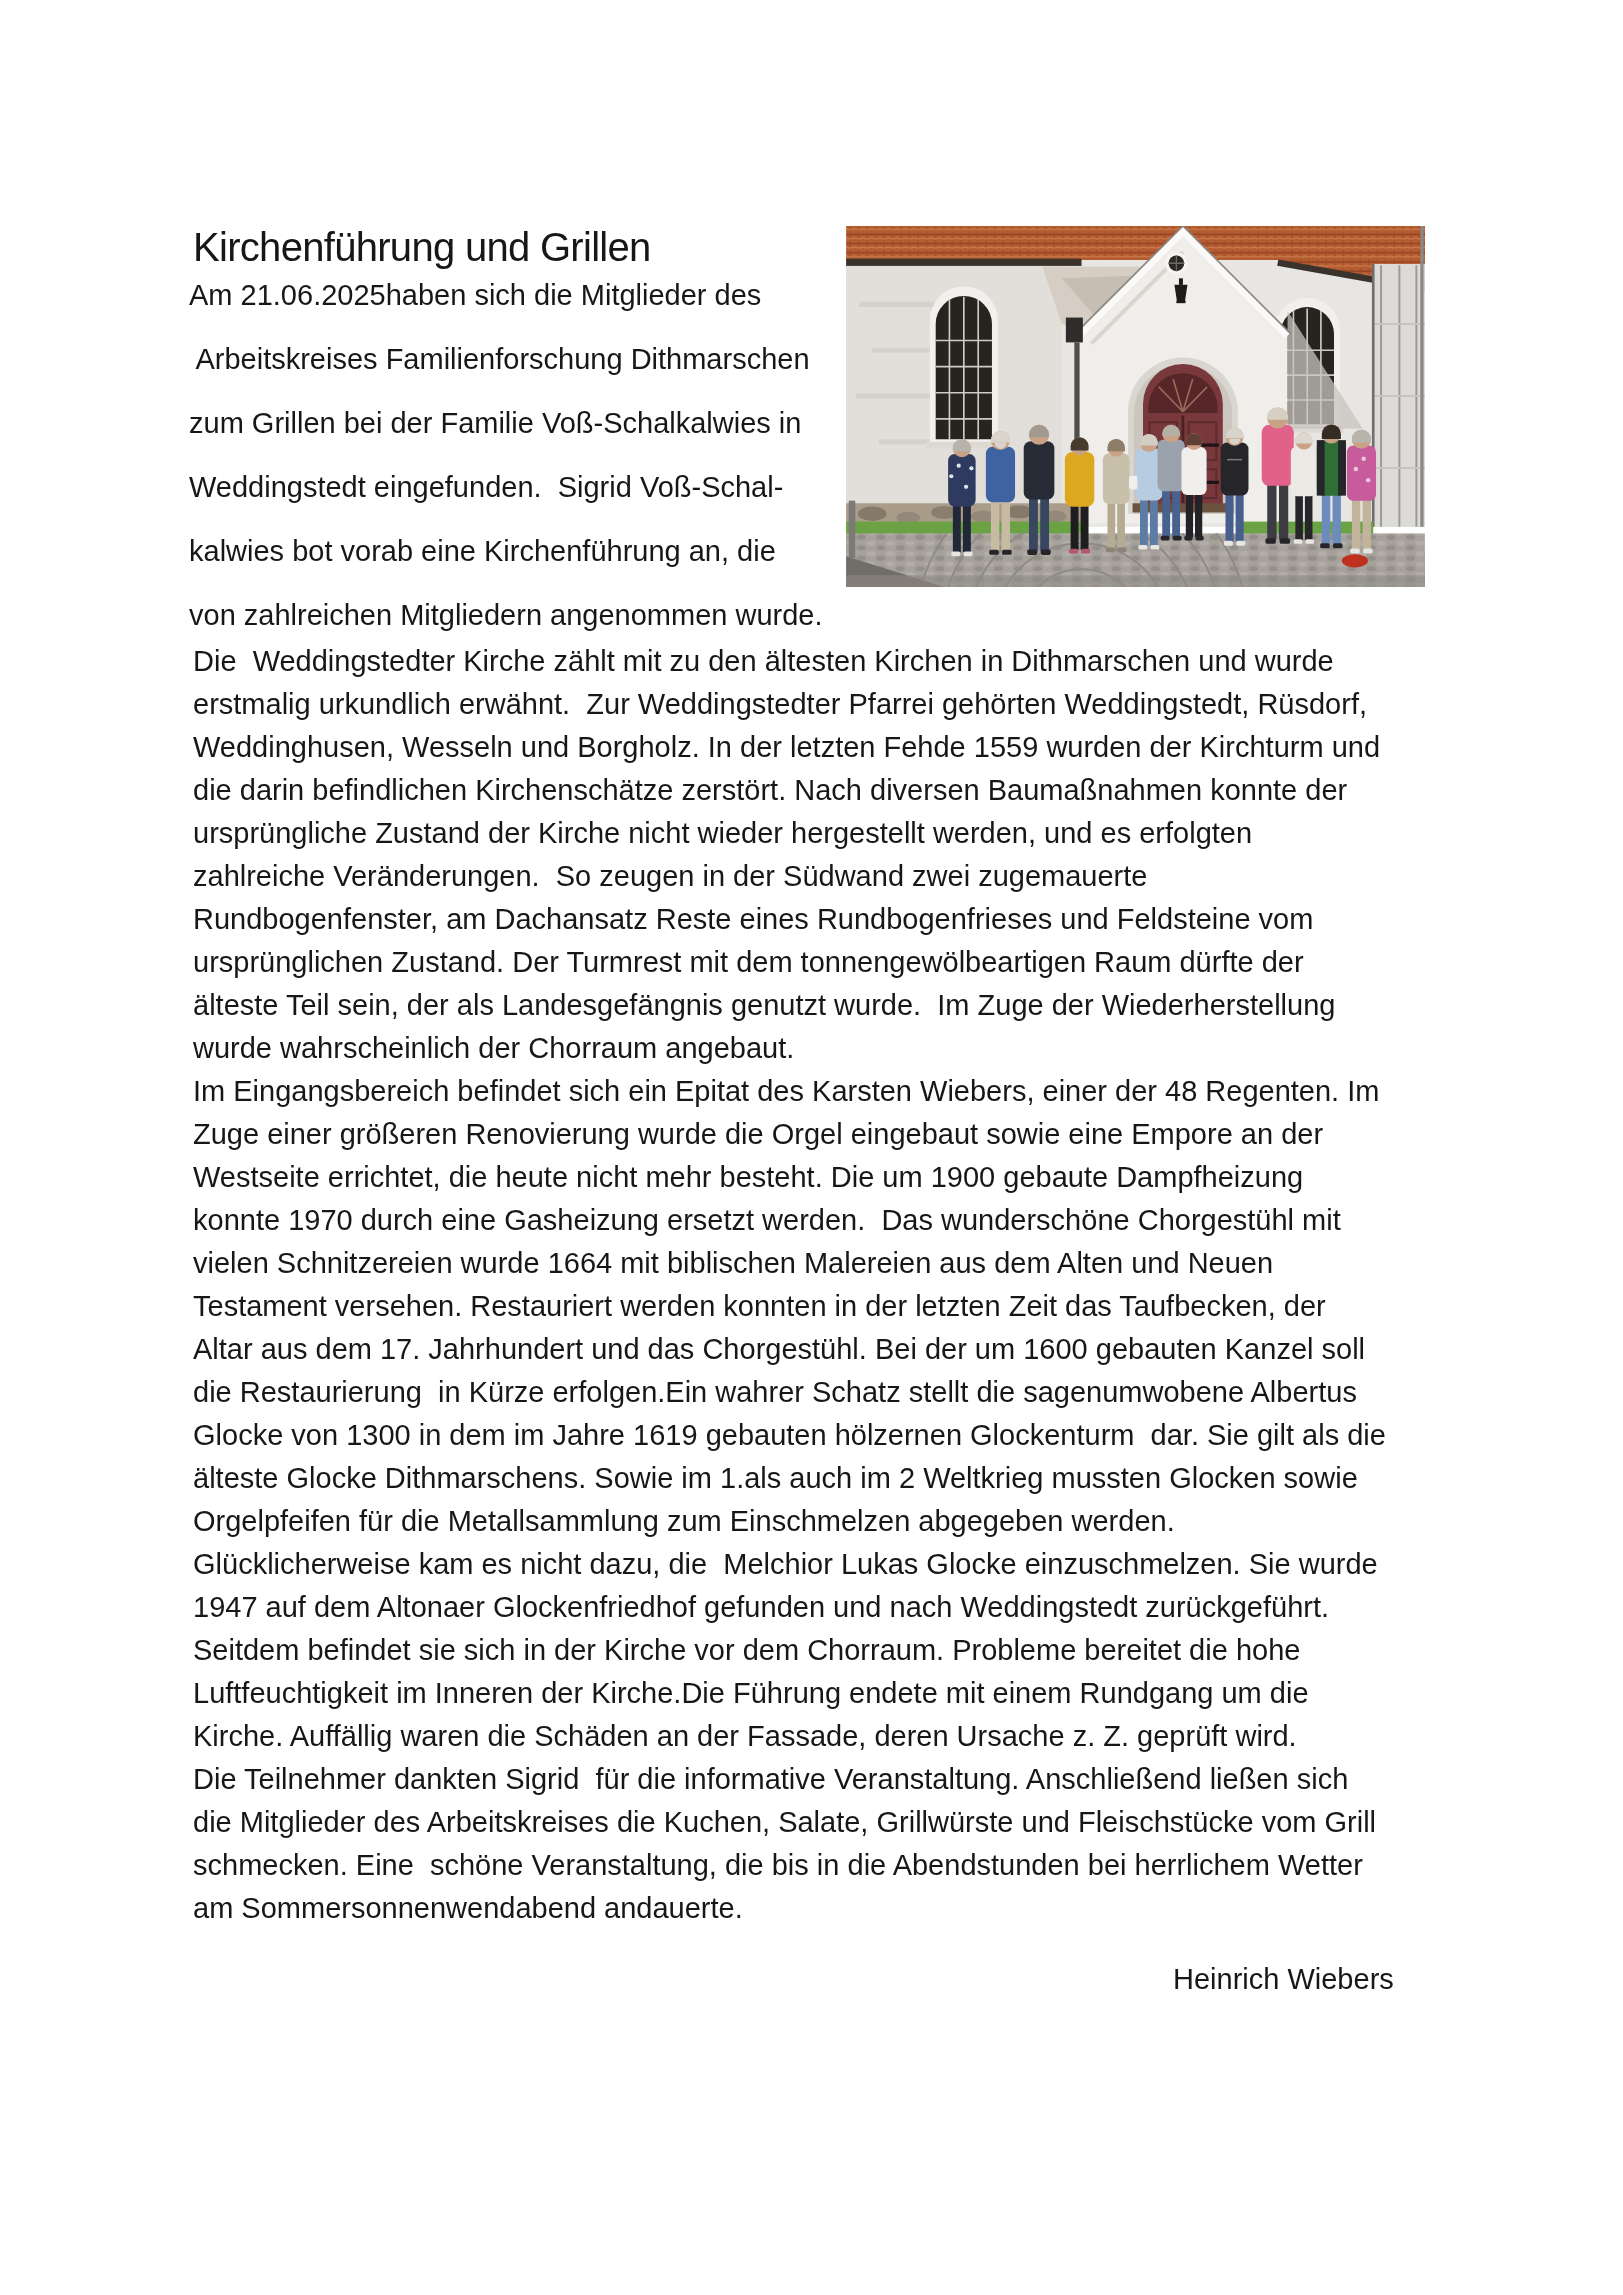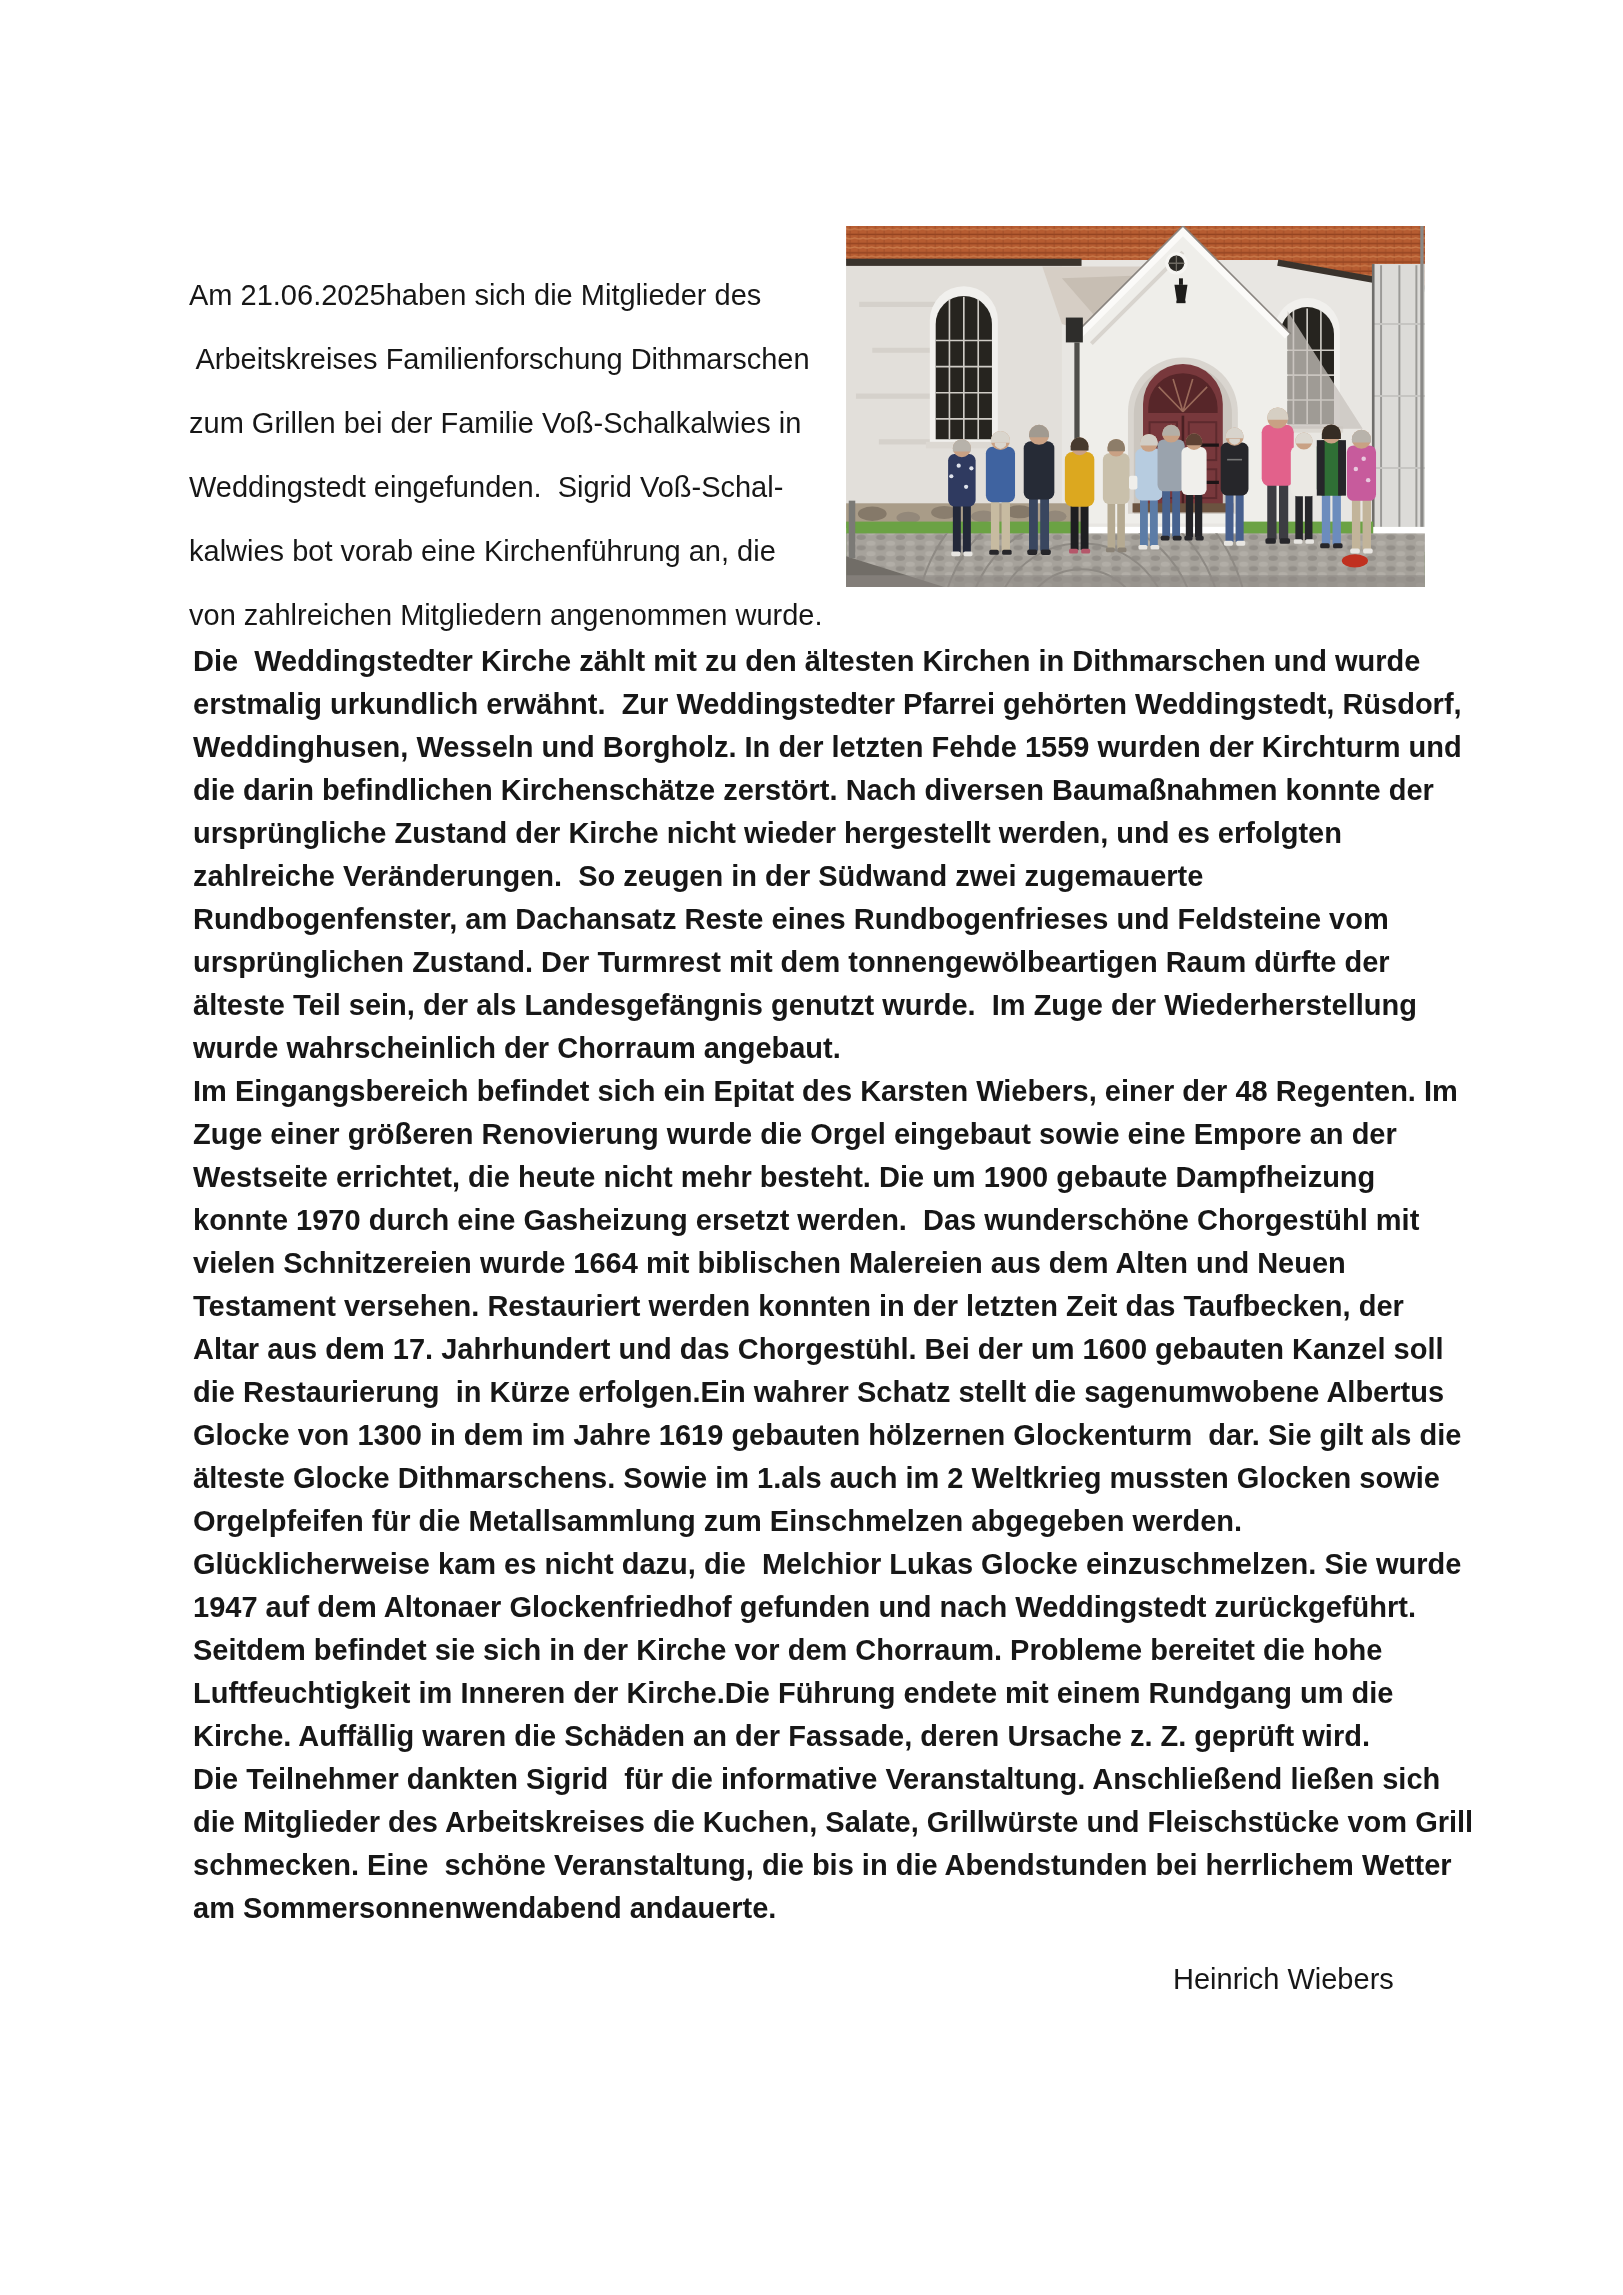--- a/index.html
+++ b/index.html
@@ -38,36 +38,36 @@
     line-height:64px;
     white-space:pre;
   }
   .body-block{
     position:absolute;
     left:193px;
     top:640px;
     font-size:29px;
     line-height:43px;
     white-space:pre;
-    font-weight:bold;
   }
   .line{white-space:pre;}
   .signature{
     position:absolute;
     left:1173px;
     top:1963px;
     font-size:29px;
     white-space:pre;
   }
 </style>
 </head>
 <body>
 
 <div class="page">
 
+  <h1 class="title">Kirchenführung und Grillen</h1>
 
   <figure class="photo">
     <svg viewBox="0 0 885 552" xmlns="http://www.w3.org/2000/svg">
       <defs>
         <pattern id="tiles" width="26" height="14" patternUnits="userSpaceOnUse">
           <rect width="26" height="14" fill="#b65c31"></rect>
           <path d="M0 13 H26" stroke="#8f4120" stroke-width="2"></path>
           <path d="M6 0 V13 M19 0 V13" stroke="#a04d27" stroke-width="1.5"></path>
           <path d="M0 4 Q6 7 13 4 Q20 7 26 4" stroke="#c97a4a" fill="none" stroke-width="2"></path>
         </pattern>

